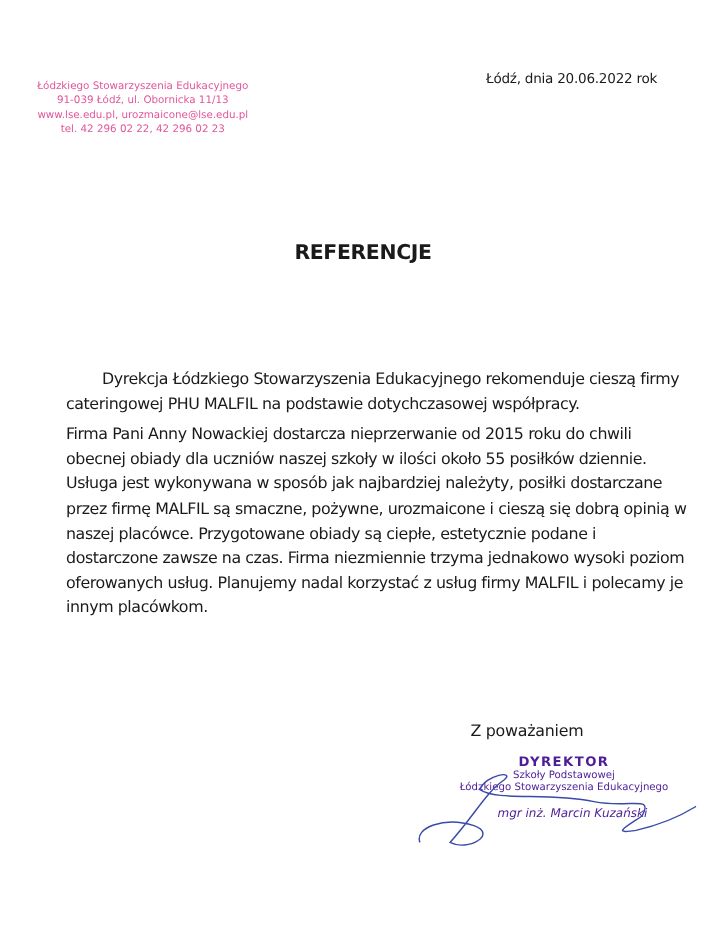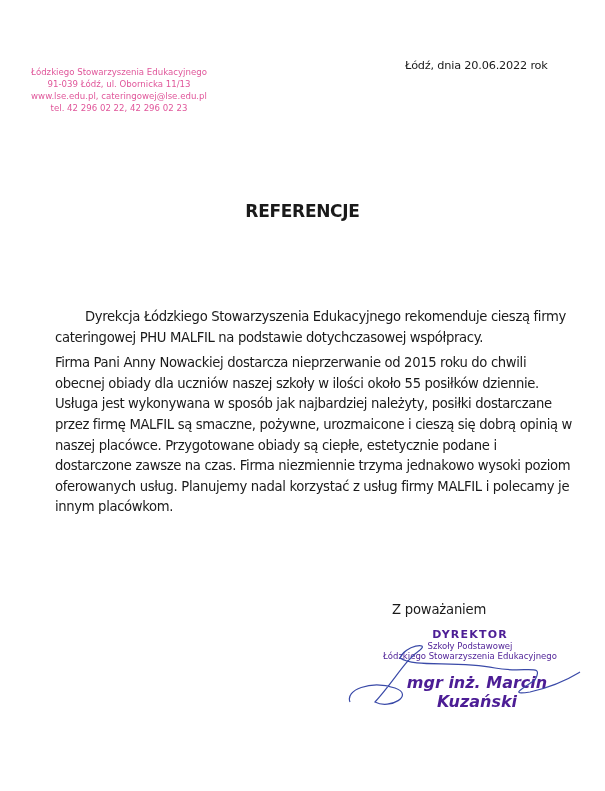--- a/index.html
+++ b/index.html
@@ -30,30 +30,30 @@
     .closing {
       position: absolute; left: 392px; top: 602px; font-size: 13.2px; font-family: "DejaVu Sans", sans-serif;
       letter-spacing: -0.2px;
     }
     .stamp-sign {
       position: absolute; left: 350px; top: 628px; width: 240px; text-align: center;
       color: #4c1d95; font-family: "DejaVu Sans", sans-serif;
     }
     .stamp-sign .role { font-weight: bold; font-size: 11px; letter-spacing: 1.2px; }
     .stamp-sign .l { font-size: 8.5px; line-height: 10px; white-space: nowrap; }
-    .stamp-sign .name { font-size: 16px; font-style: italic; font-weight: bold; margin-top: 12px; margin-left: 14px; }
+    .stamp-sign .name { font-size: 10px; font-style: italic; font-weight: normal; margin-top: 12px; margin-left: 14px; }
     .signature { position: absolute; left: 345px; top: 640px; width: 240px; height: 70px; pointer-events: none; }
   </style>
 </head>
 <body>
 
 <div class="stamp-header">
   <div class="line">Łódzkiego Stowarzyszenia Edukacyjnego</div>
   <div class="line">91-039 Łódź, ul. Obornicka 11/13</div>
-  <div class="line">www.lse.edu.pl, cateringowej@lse.edu.pl</div>
+  <div class="line">www.lse.edu.pl, urozmaicone@lse.edu.pl</div>
   <div class="line">tel. 42 296 02 22, 42 296 02 23</div>
 </div>
 
 <div class="date">Łódź, dnia 20.06.2022 rok</div>
 
 <div class="title">REFERENCJE</div>
 
 <div class="body">
   <p class="first">Dyrekcja Łódzkiego Stowarzyszenia Edukacyjnego rekomenduje cieszą firmy cateringowej PHU MALFIL na podstawie dotychczasowej współpracy.</p>
   <p>Firma Pani Anny Nowackiej dostarcza nieprzerwanie od 2015 roku do chwili obecnej obiady dla uczniów naszej szkoły w ilości około 55 posiłków dziennie. Usługa jest wykonywana w sposób jak najbardziej należyty, posiłki dostarczane przez firmę MALFIL są smaczne, pożywne, urozmaicone i cieszą się dobrą opinią w naszej placówce. Przygotowane obiady są ciepłe, estetycznie podane i dostarczone zawsze na czas. Firma niezmiennie trzyma jednakowo wysoki poziom oferowanych usług. Planujemy nadal korzystać z usług firmy MALFIL i polecamy je innym placówkom.</p>

